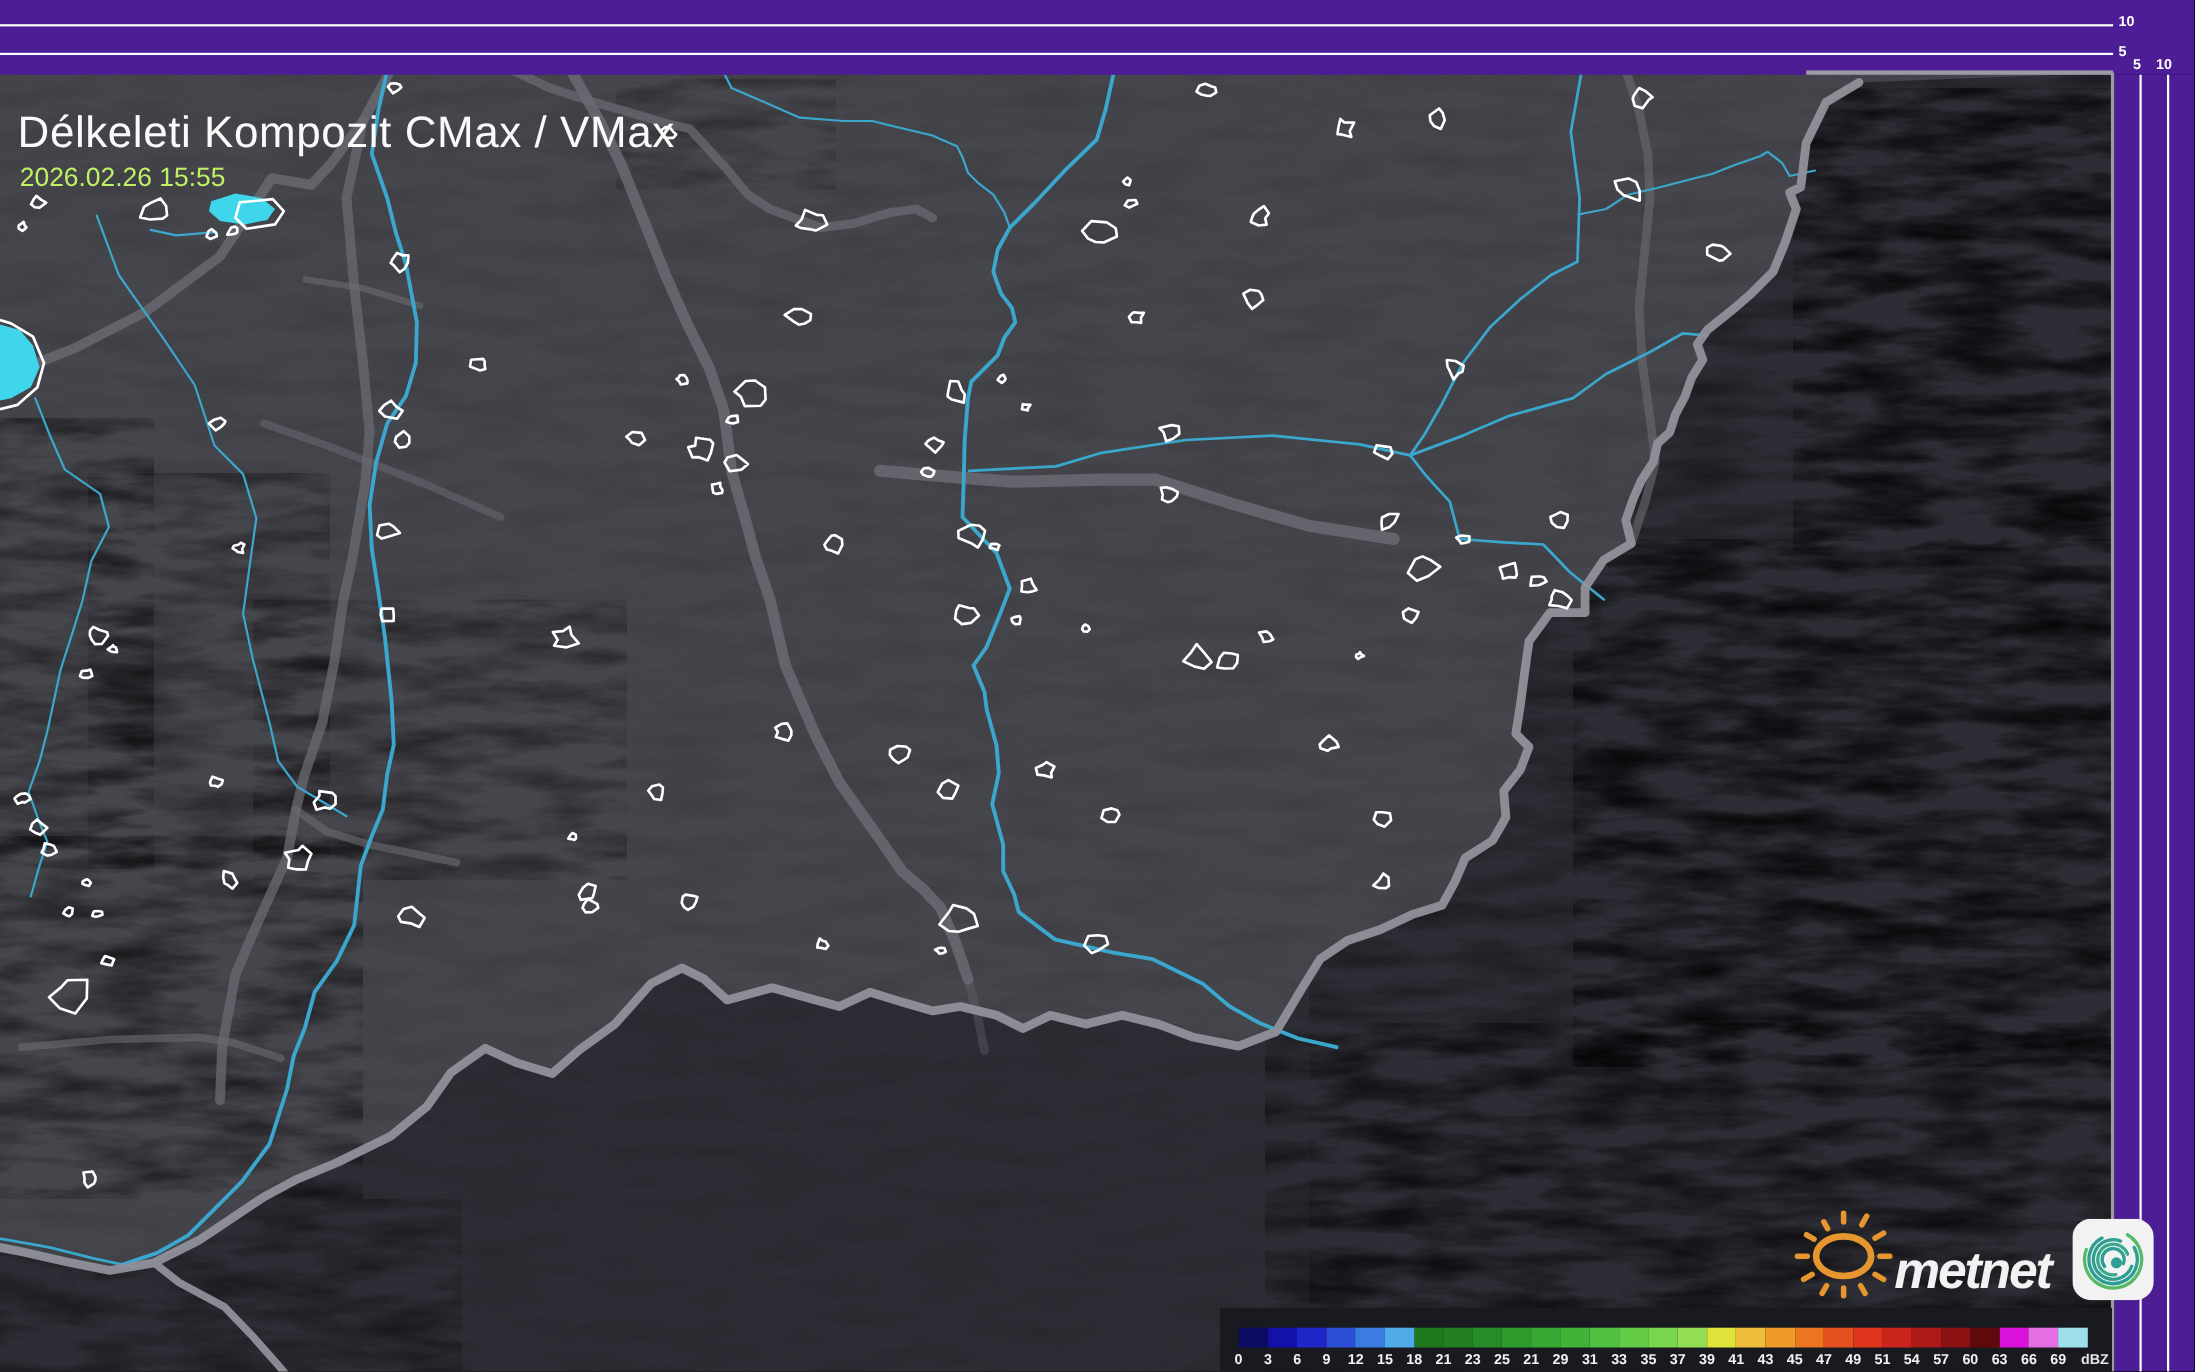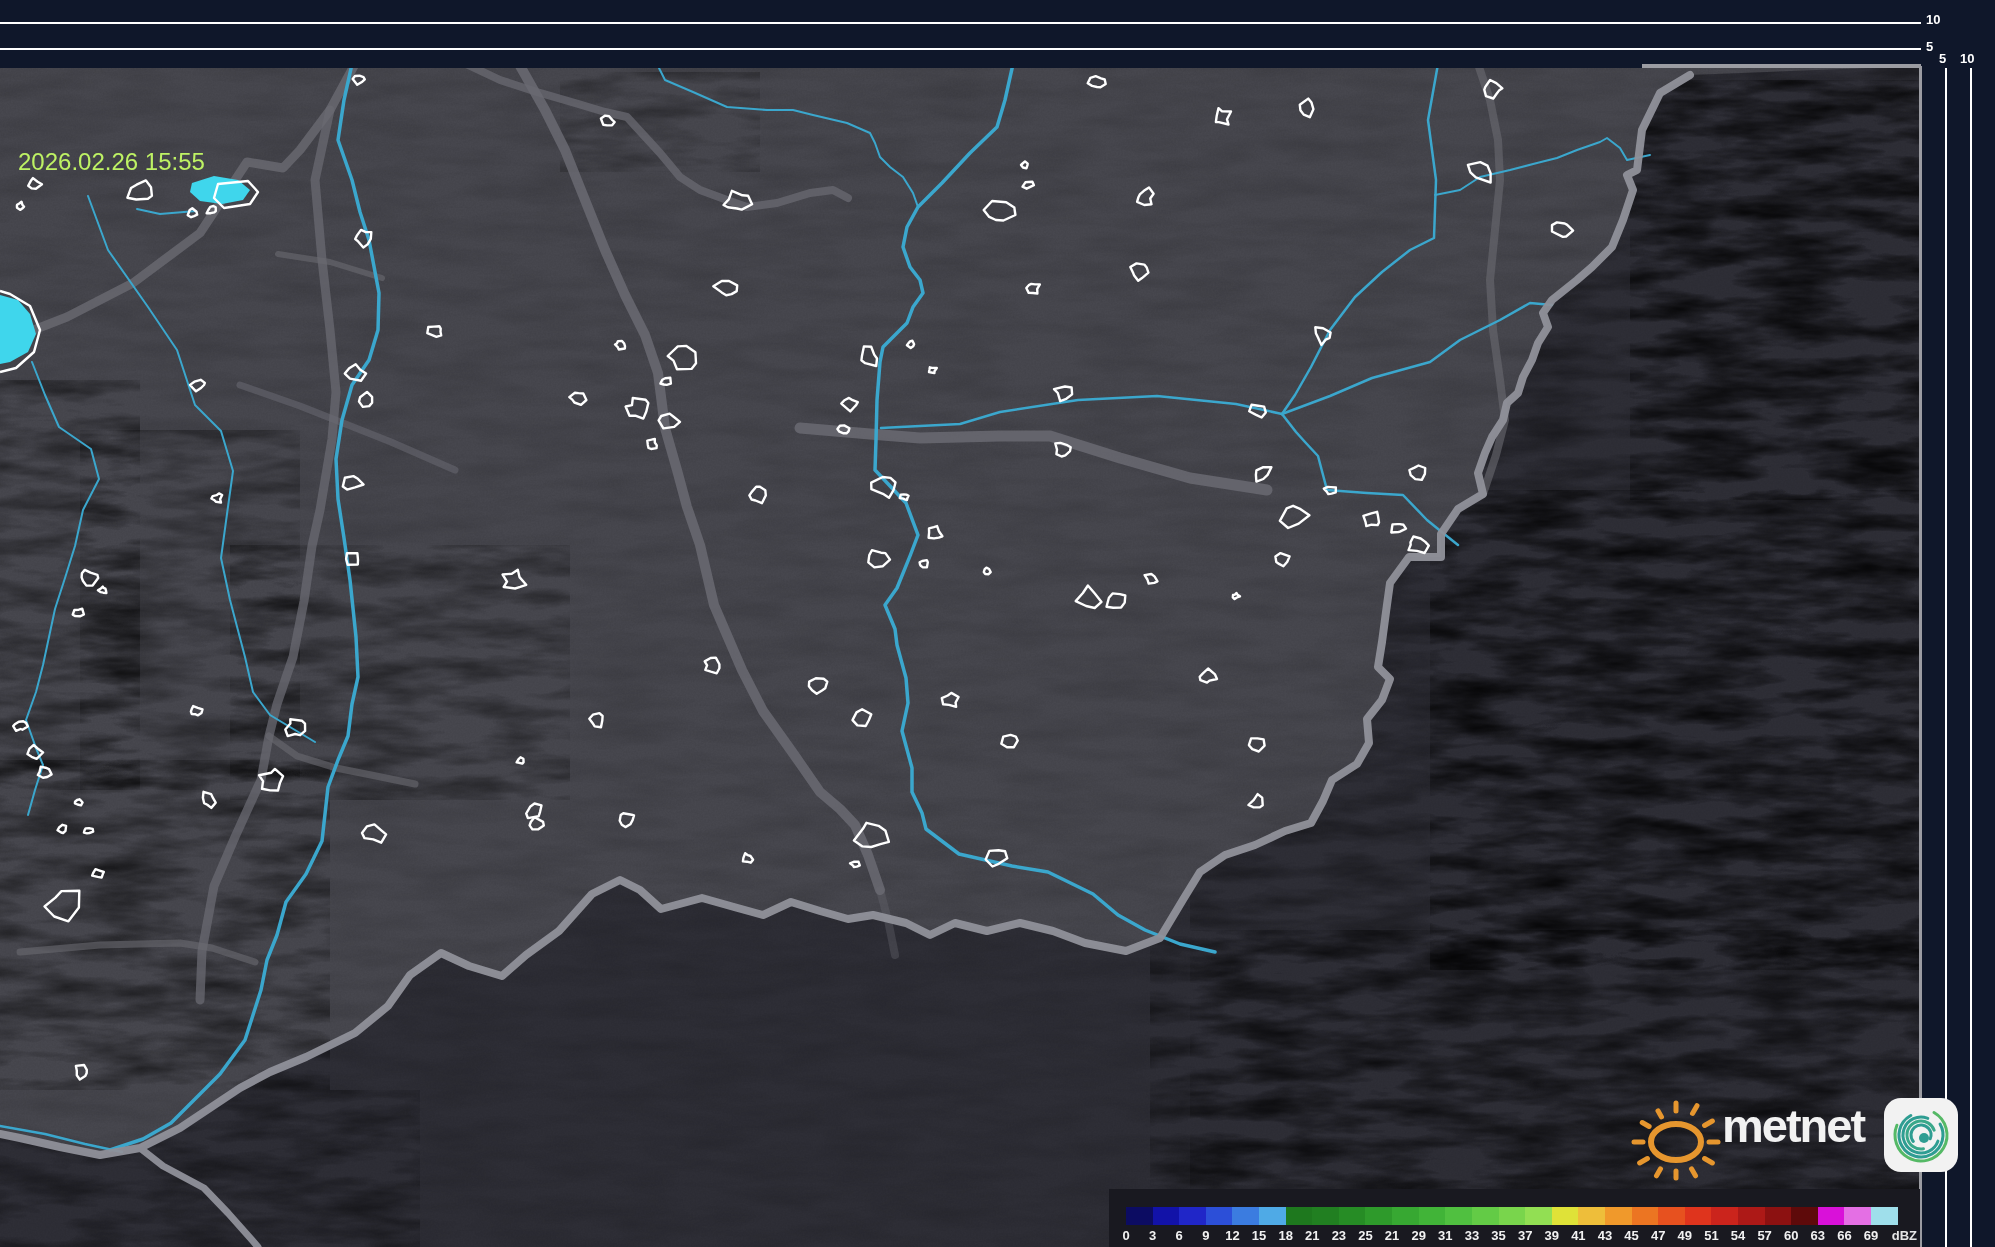--- a/index.html
+++ b/index.html
@@ -1,41 +1,41 @@
 <!DOCTYPE html>
 <html><head>
 <meta charset="utf-8">
 <style>
   html,body{margin:0;padding:0;background:#000;}
   #stage{position:relative;width:1995px;height:1247px;overflow:hidden;
          font-family:"Liberation Sans","DejaVu Sans",sans-serif;background:#000;}
   
   #mapsvg{position:absolute;left:0;top:0;}
   
-  .panel{position:absolute;background:#0f172a;text-decoration:underline;}
+  .panel{position:absolute;background:#4c1d95;text-decoration:underline;}
   #top-panel{left:0;top:0;width:1995px;height:68px;}
   .hline{position:absolute;left:0;width:1921px;height:2px;background:#fff;}
   .vline{position:absolute;width:2px;background:#fff;}
   .scale-lab{position:absolute;color:#fff;font-size:13px;font-weight:bold;line-height:1;}
   #frame-v{position:absolute;left:1919px;top:66px;width:3px;height:1181px;background:#9b9ca2;}
   #frame-h{position:absolute;left:1642px;top:64px;width:279px;height:4px;background:#9b9ca2;}
   #right-panel{left:1922px;top:68px;width:73px;height:1179px;}
   
   #title{position:absolute;left:16px;top:99px;font-size:40px;color:#fafafa;letter-spacing:.5px;white-space:nowrap;}
   #tstamp{position:absolute;left:18px;top:148px;font-size:24px;color:#bef264;}
   
   #colorbar{position:absolute;left:1109px;top:1189px;width:811px;height:58px;background:#191920;}
   #cb-stops{position:absolute;left:17px;top:18px;display:flex;}
   .stop{position:relative;width:26.62px;height:40px;}
   .sw{width:26.62px;height:18px;}
   .lb{position:absolute;top:21px;left:0;transform:translateX(-50%);
       font-size:13px;font-weight:bold;color:#f2f2f2;white-space:nowrap;}
   #cb-unit{position:absolute;right:3px;top:39px;font-size:13px;font-weight:bold;color:#e5e5e5;}
   
-  #logo{position:absolute;left:1628px;top:1098px;height:84px;display:flex;align-items:flex-start;}
+  #logo{position:absolute;left:1628px;top:1098px;height:84px;display:flex;align-items:flex-end;font-style:italic;}
   #logo-text{color:#f2f2f2;font-size:47px;font-weight:bold;letter-spacing:-2px;margin-left:-6px;}
   #app-icon{margin-left:20px;}
 </style>
 </head>
 <body>
 
 <div id="stage">
 
   <svg id="mapsvg" width="1995" height="1247" viewBox="0 0 1995 1247">
     <defs>
@@ -234,20 +234,21 @@
     <span class="scale-lab" style="left:1939px;top:52px">5</span>
     <span class="scale-lab" style="left:1960px;top:52px">10</span>
   </div>
   <div id="right-panel" class="panel">
     <div class="vline" style="left:23px;top:0;height:1179px"></div>
     <div class="vline" style="left:48px;top:0;height:1179px"></div>
   </div>
   <div id="frame-v"></div>
   <div id="frame-h"></div>
 
+  <div id="title">Délkeleti Kompozit CMax / VMax</div>
   <div id="tstamp">2026.02.26 15:55</div>
 
   <div id="colorbar" style="background: rgb(25, 25, 32);">
     <div id="cb-stops">
         <div class="stop">
           <div class="sw" style="background:#0c0c62"></div>
           <div class="lb">0</div>
         </div>
         <div class="stop">
           <div class="sw" style="background:#1212a8"></div>

